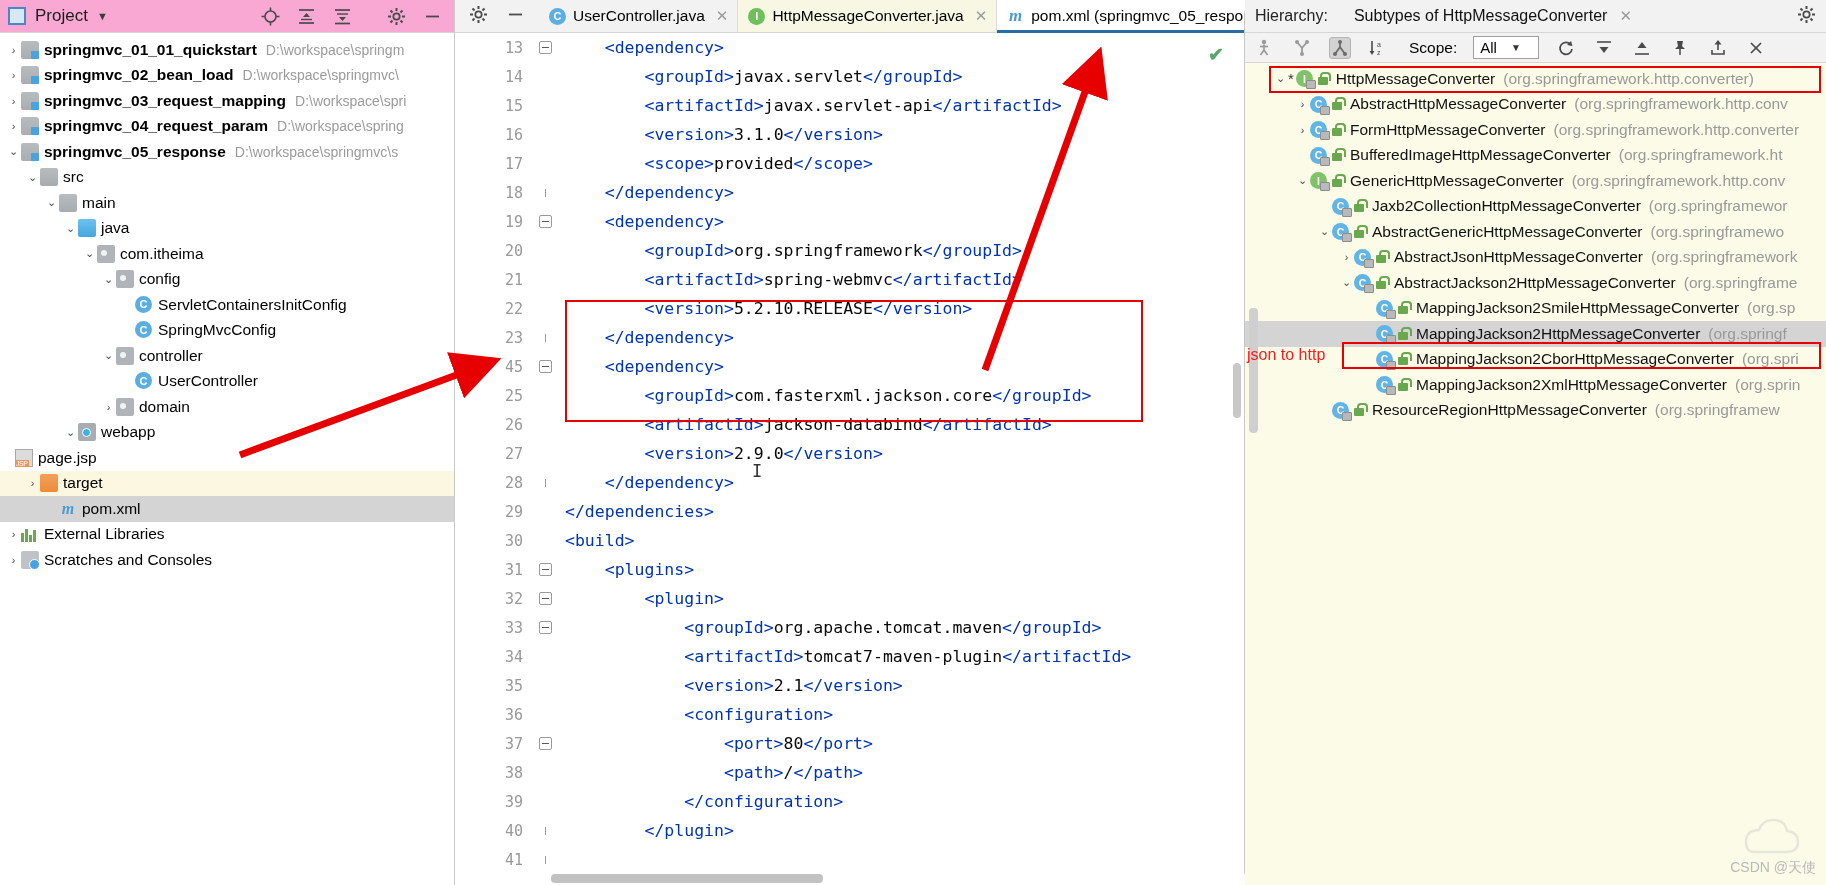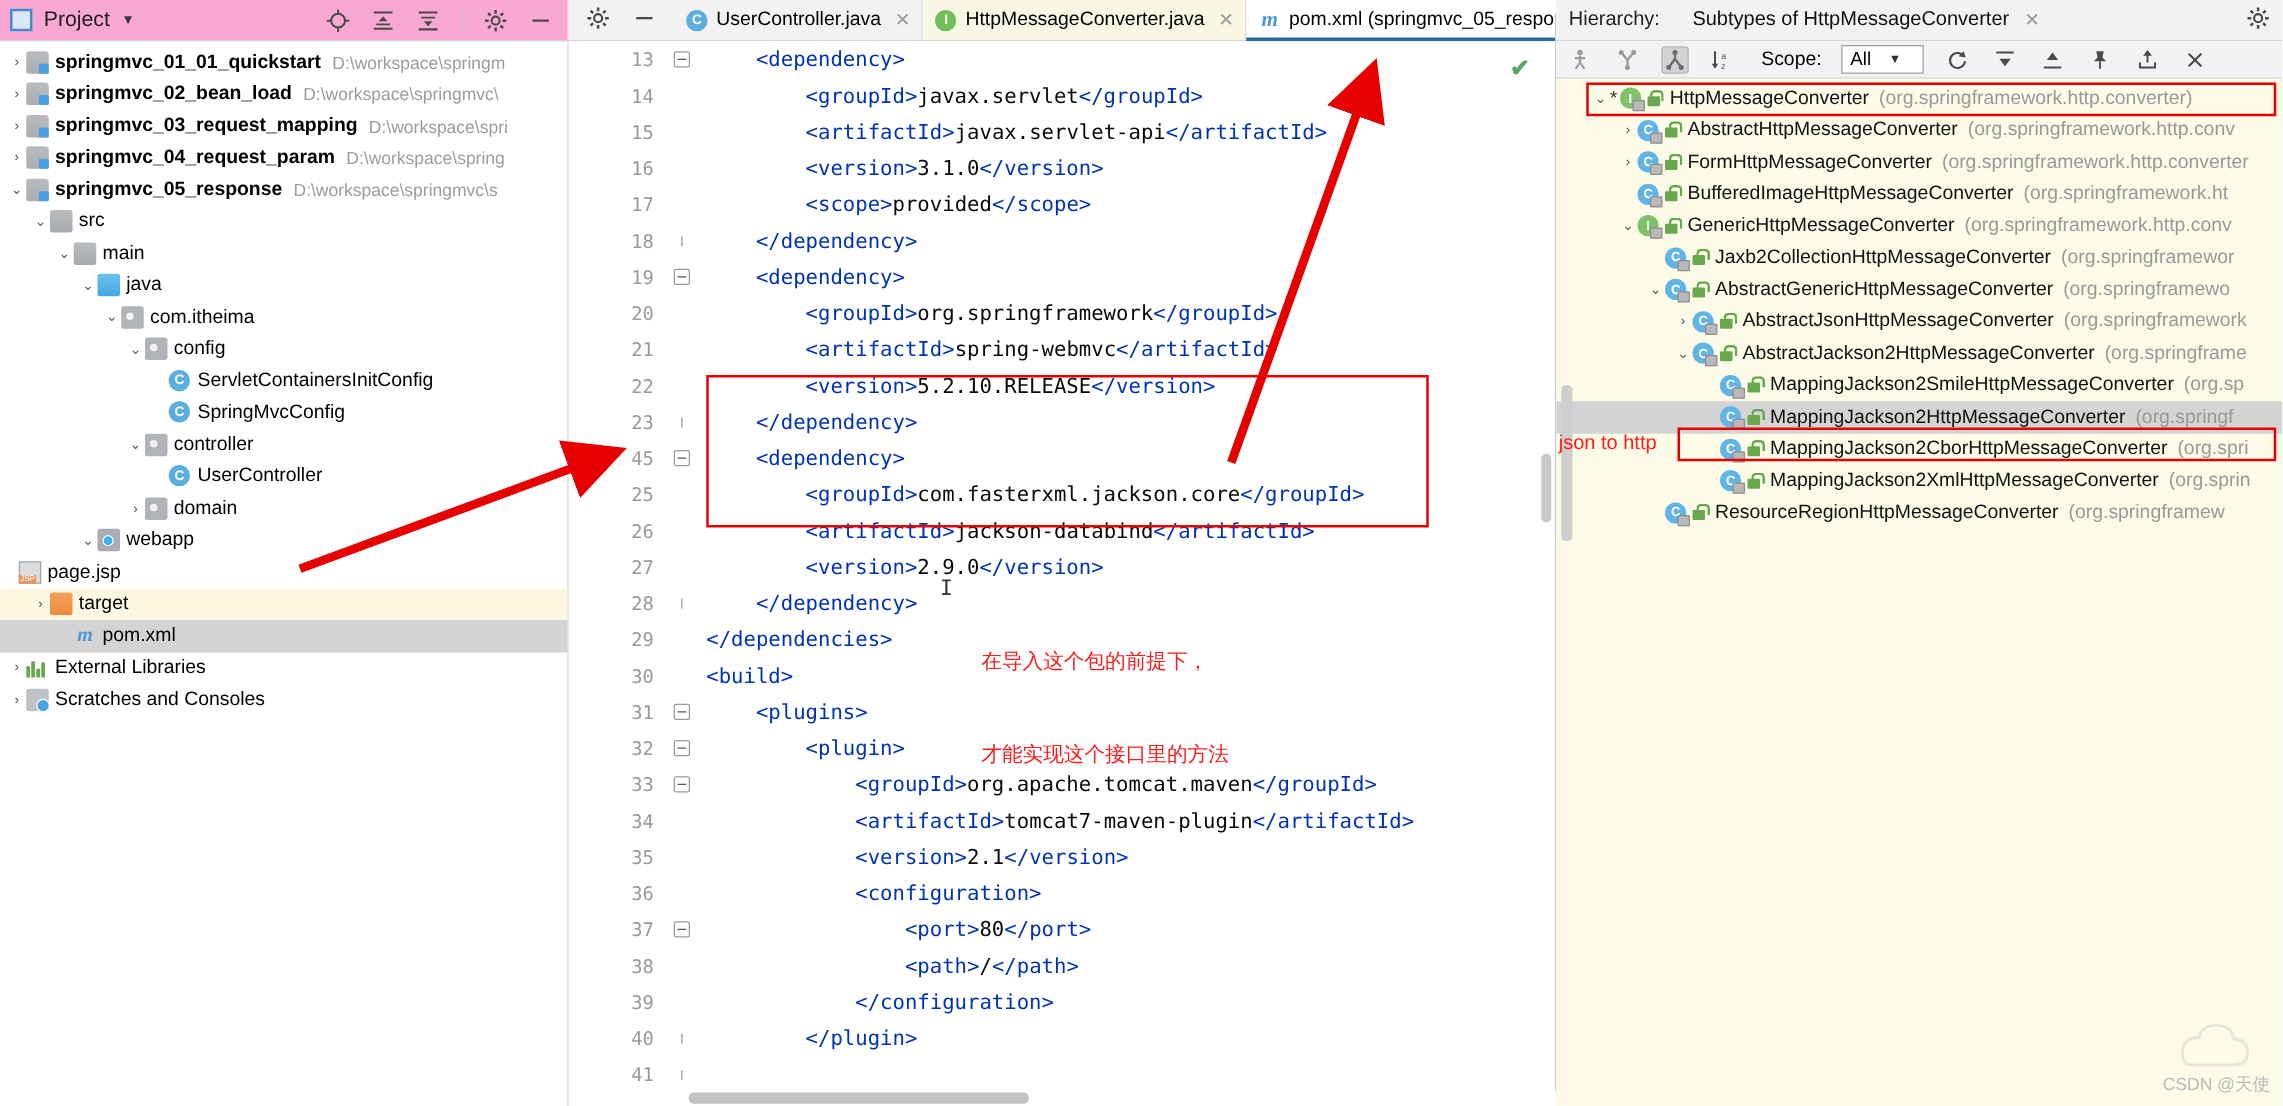--- a/index.html
+++ b/index.html
@@ -440,24 +440,20 @@
           </div>
         </div>
       <div class="code" id="code"><div><span class="txt">    </span><span class="tagc">&lt;dependency&gt;</span></div><div><span class="txt">        </span><span class="tagc">&lt;groupId&gt;</span><span class="txt">javax.servlet</span><span class="tagc">&lt;/groupId&gt;</span></div><div><span class="txt">        </span><span class="tagc">&lt;artifactId&gt;</span><span class="txt">javax.servlet-api</span><span class="tagc">&lt;/artifactId&gt;</span></div><div><span class="txt">        </span><span class="tagc">&lt;version&gt;</span><span class="txt">3.1.0</span><span class="tagc">&lt;/version&gt;</span></div><div><span class="txt">        </span><span class="tagc">&lt;scope&gt;</span><span class="txt">provided</span><span class="tagc">&lt;/scope&gt;</span></div><div><span class="txt">    </span><span class="tagc">&lt;/dependency&gt;</span></div><div><span class="txt">    </span><span class="tagc">&lt;dependency&gt;</span></div><div><span class="txt">        </span><span class="tagc">&lt;groupId&gt;</span><span class="txt">org.springframework</span><span class="tagc">&lt;/groupId&gt;</span></div><div><span class="txt">        </span><span class="tagc">&lt;artifactId&gt;</span><span class="txt">spring-webmvc</span><span class="tagc">&lt;/artifactId&gt;</span></div><div><span class="txt">        </span><span class="tagc">&lt;version&gt;</span><span class="txt">5.2.10.RELEASE</span><span class="tagc">&lt;/version&gt;</span></div><div><span class="txt">    </span><span class="tagc">&lt;/dependency&gt;</span></div><div><span class="txt">    </span><span class="tagc">&lt;dependency&gt;</span></div><div><span class="txt">        </span><span class="tagc">&lt;groupId&gt;</span><span class="txt">com.fasterxml.jackson.core</span><span class="tagc">&lt;/groupId&gt;</span></div><div><span class="txt">        </span><span class="tagc">&lt;artifactId&gt;</span><span class="txt">jackson-databind</span><span class="tagc">&lt;/artifactId&gt;</span></div><div><span class="txt">        </span><span class="tagc">&lt;version&gt;</span><span class="txt">2.9.0</span><span class="tagc">&lt;/version&gt;</span></div><div><span class="txt">    </span><span class="tagc">&lt;/dependency&gt;</span></div><div><span class="tagc">&lt;/dependencies&gt;</span></div><div></div><div><span class="tagc">&lt;build&gt;</span></div><div><span class="txt">    </span><span class="tagc">&lt;plugins&gt;</span></div><div><span class="txt">        </span><span class="tagc">&lt;plugin&gt;</span></div><div><span class="txt">            </span><span class="tagc">&lt;groupId&gt;</span><span class="txt">org.apache.tomcat.maven</span><span class="tagc">&lt;/groupId&gt;</span></div><div><span class="txt">            </span><span class="tagc">&lt;artifactId&gt;</span><span class="txt">tomcat7-maven-plugin</span><span class="tagc">&lt;/artifactId&gt;</span></div><div><span class="txt">            </span><span class="tagc">&lt;version&gt;</span><span class="txt">2.1</span><span class="tagc">&lt;/version&gt;</span></div><div><span class="txt">            </span><span class="tagc">&lt;configuration&gt;</span></div><div><span class="txt">                </span><span class="tagc">&lt;port&gt;</span><span class="txt">80</span><span class="tagc">&lt;/port&gt;</span></div><div><span class="txt">                </span><span class="tagc">&lt;path&gt;</span><span class="txt">/</span><span class="tagc">&lt;/path&gt;</span></div><div><span class="txt">            </span><span class="tagc">&lt;/configuration&gt;</span></div><div><span class="txt">        </span><span class="tagc">&lt;/plugin&gt;</span></div></div>
 
       <div class="check">✔</div>
 
       <div class="red-box" style="left:110px; top:267px; width:578px; height:122px;"></div>
 
       <div class="caret-i" style="left:297px; top:428px;">I</div>
 
-      <div class="anno" style="left:330px; top:433px;">
-        <div>在导入这个包的前提下，</div>
-        <div>才能实现这个接口里的方法</div>
-      </div>
 
       <div class="vscroll-mark"></div>
       <div class="hscroll">
           <div class="thumb"></div>
         </div>
     </div>
   </div>
 
   <div class="hier">
     <div class="hier-head">

